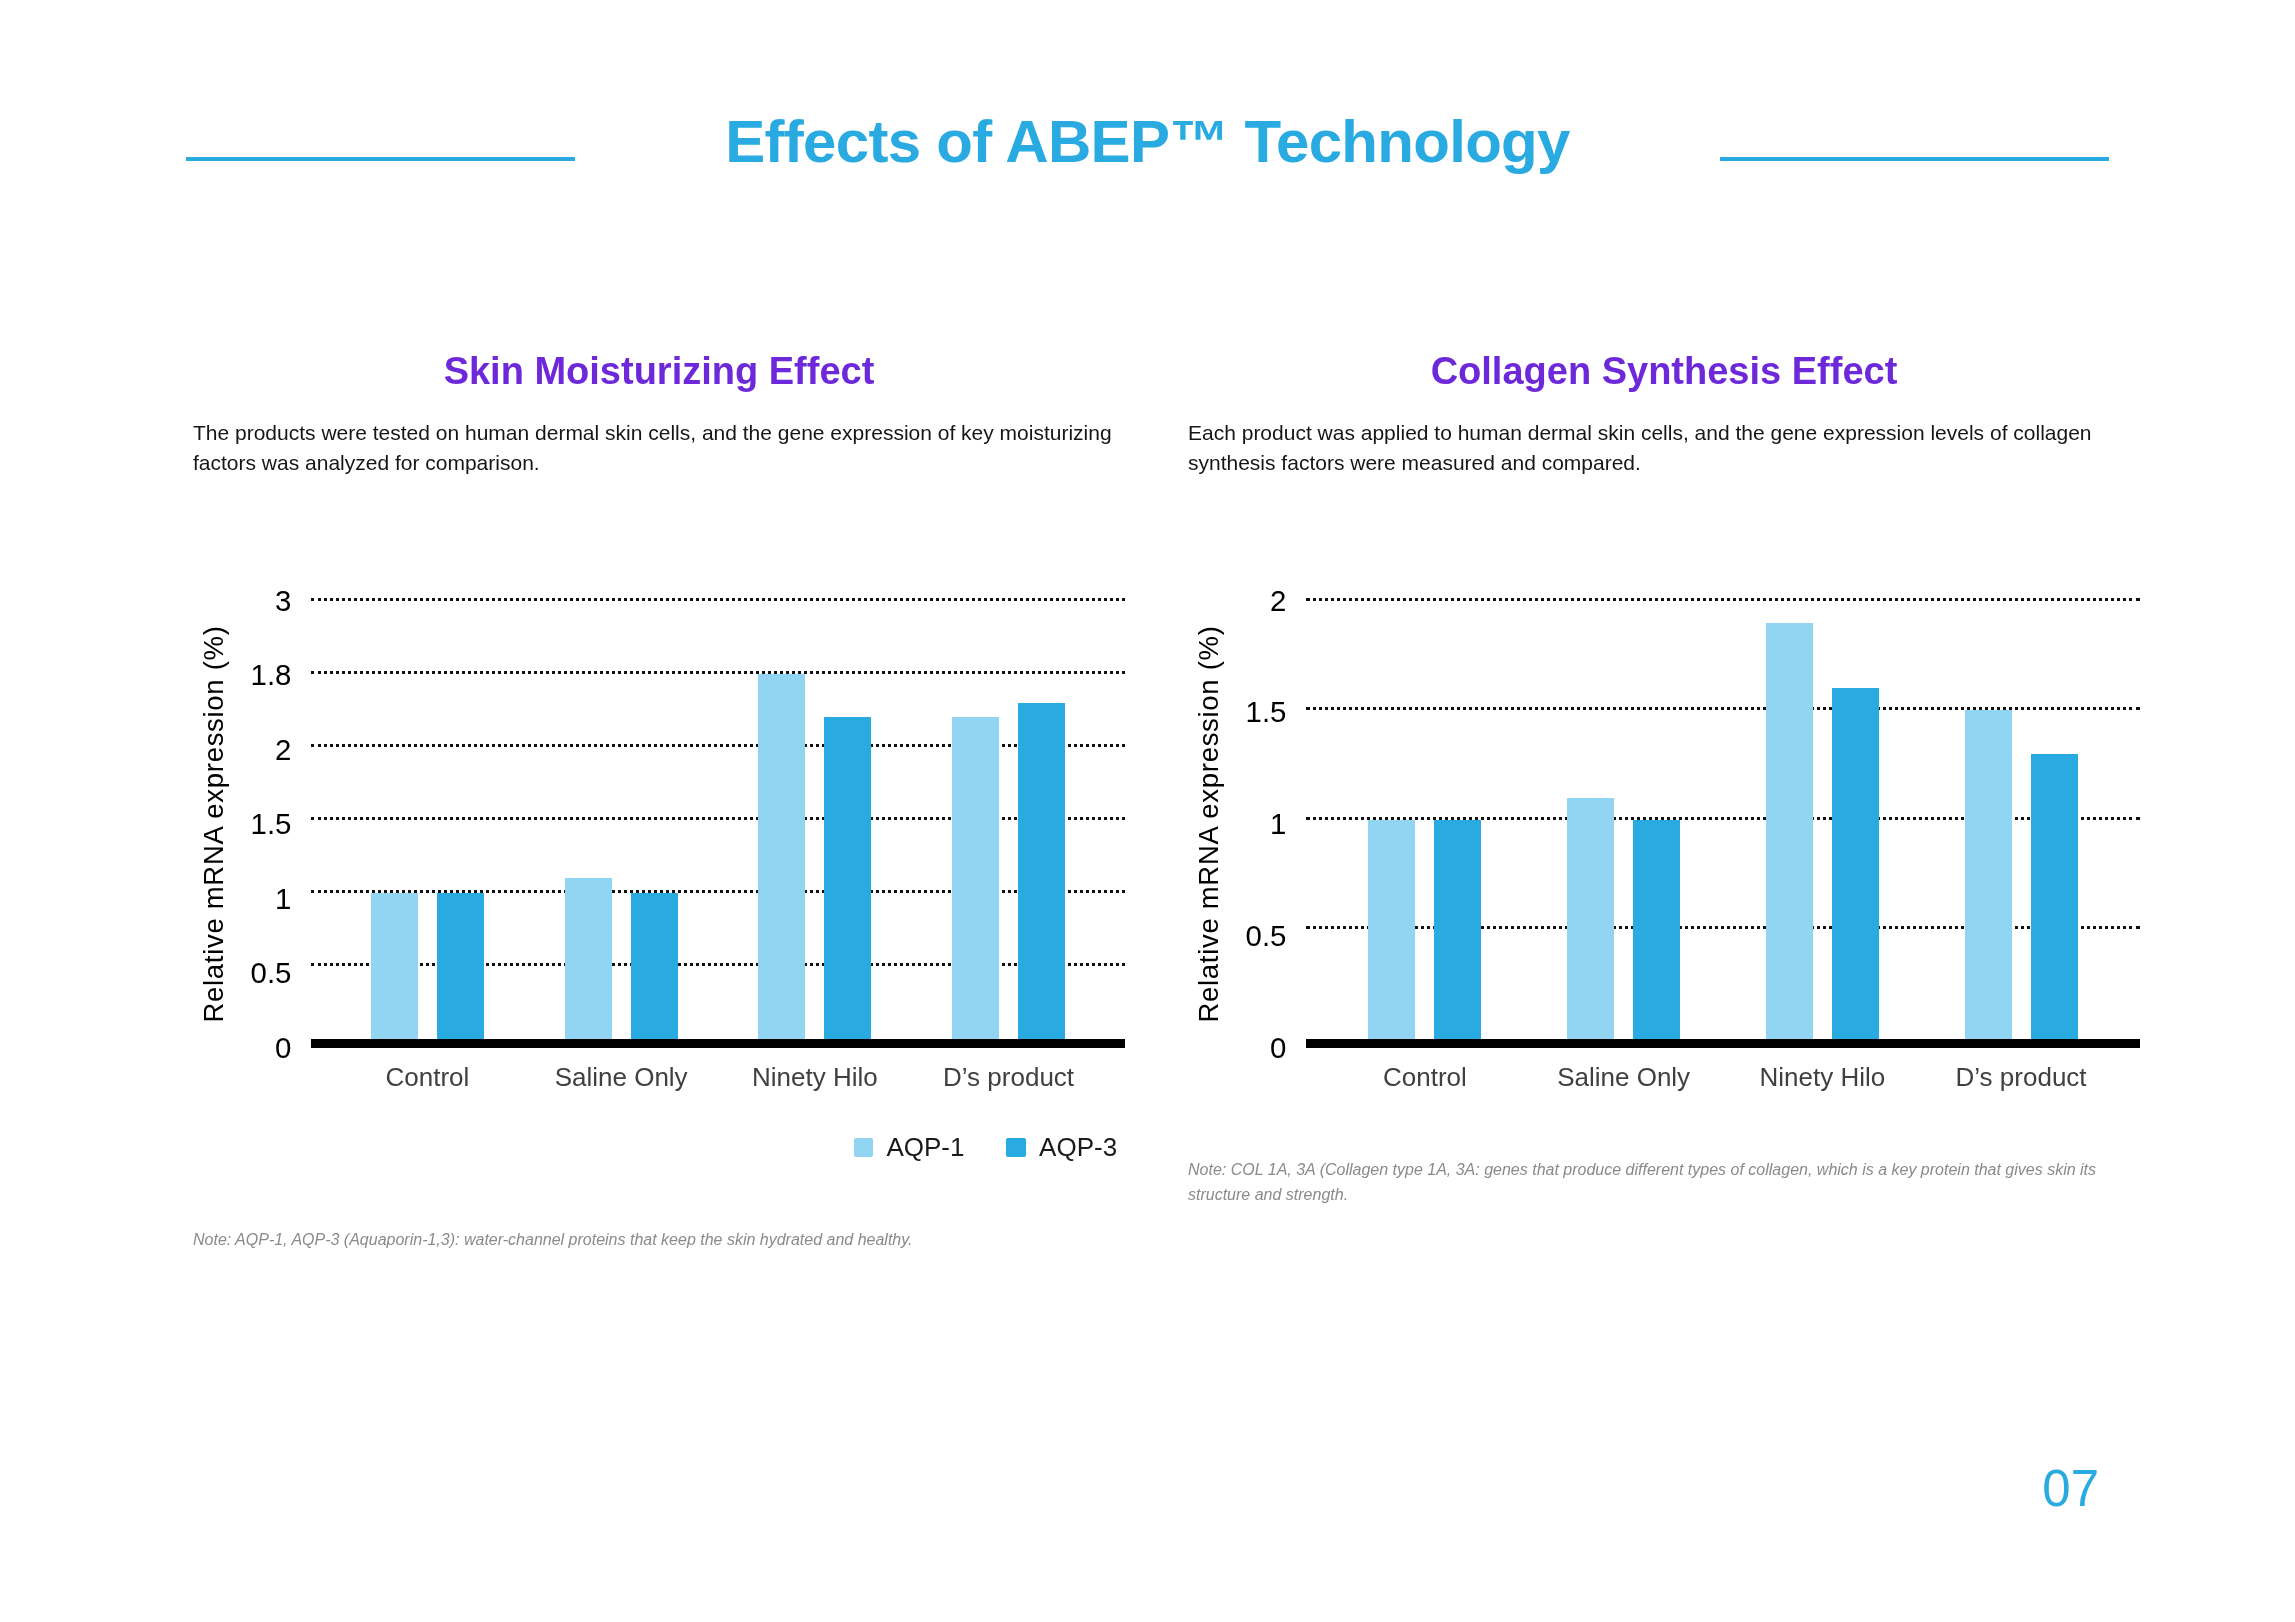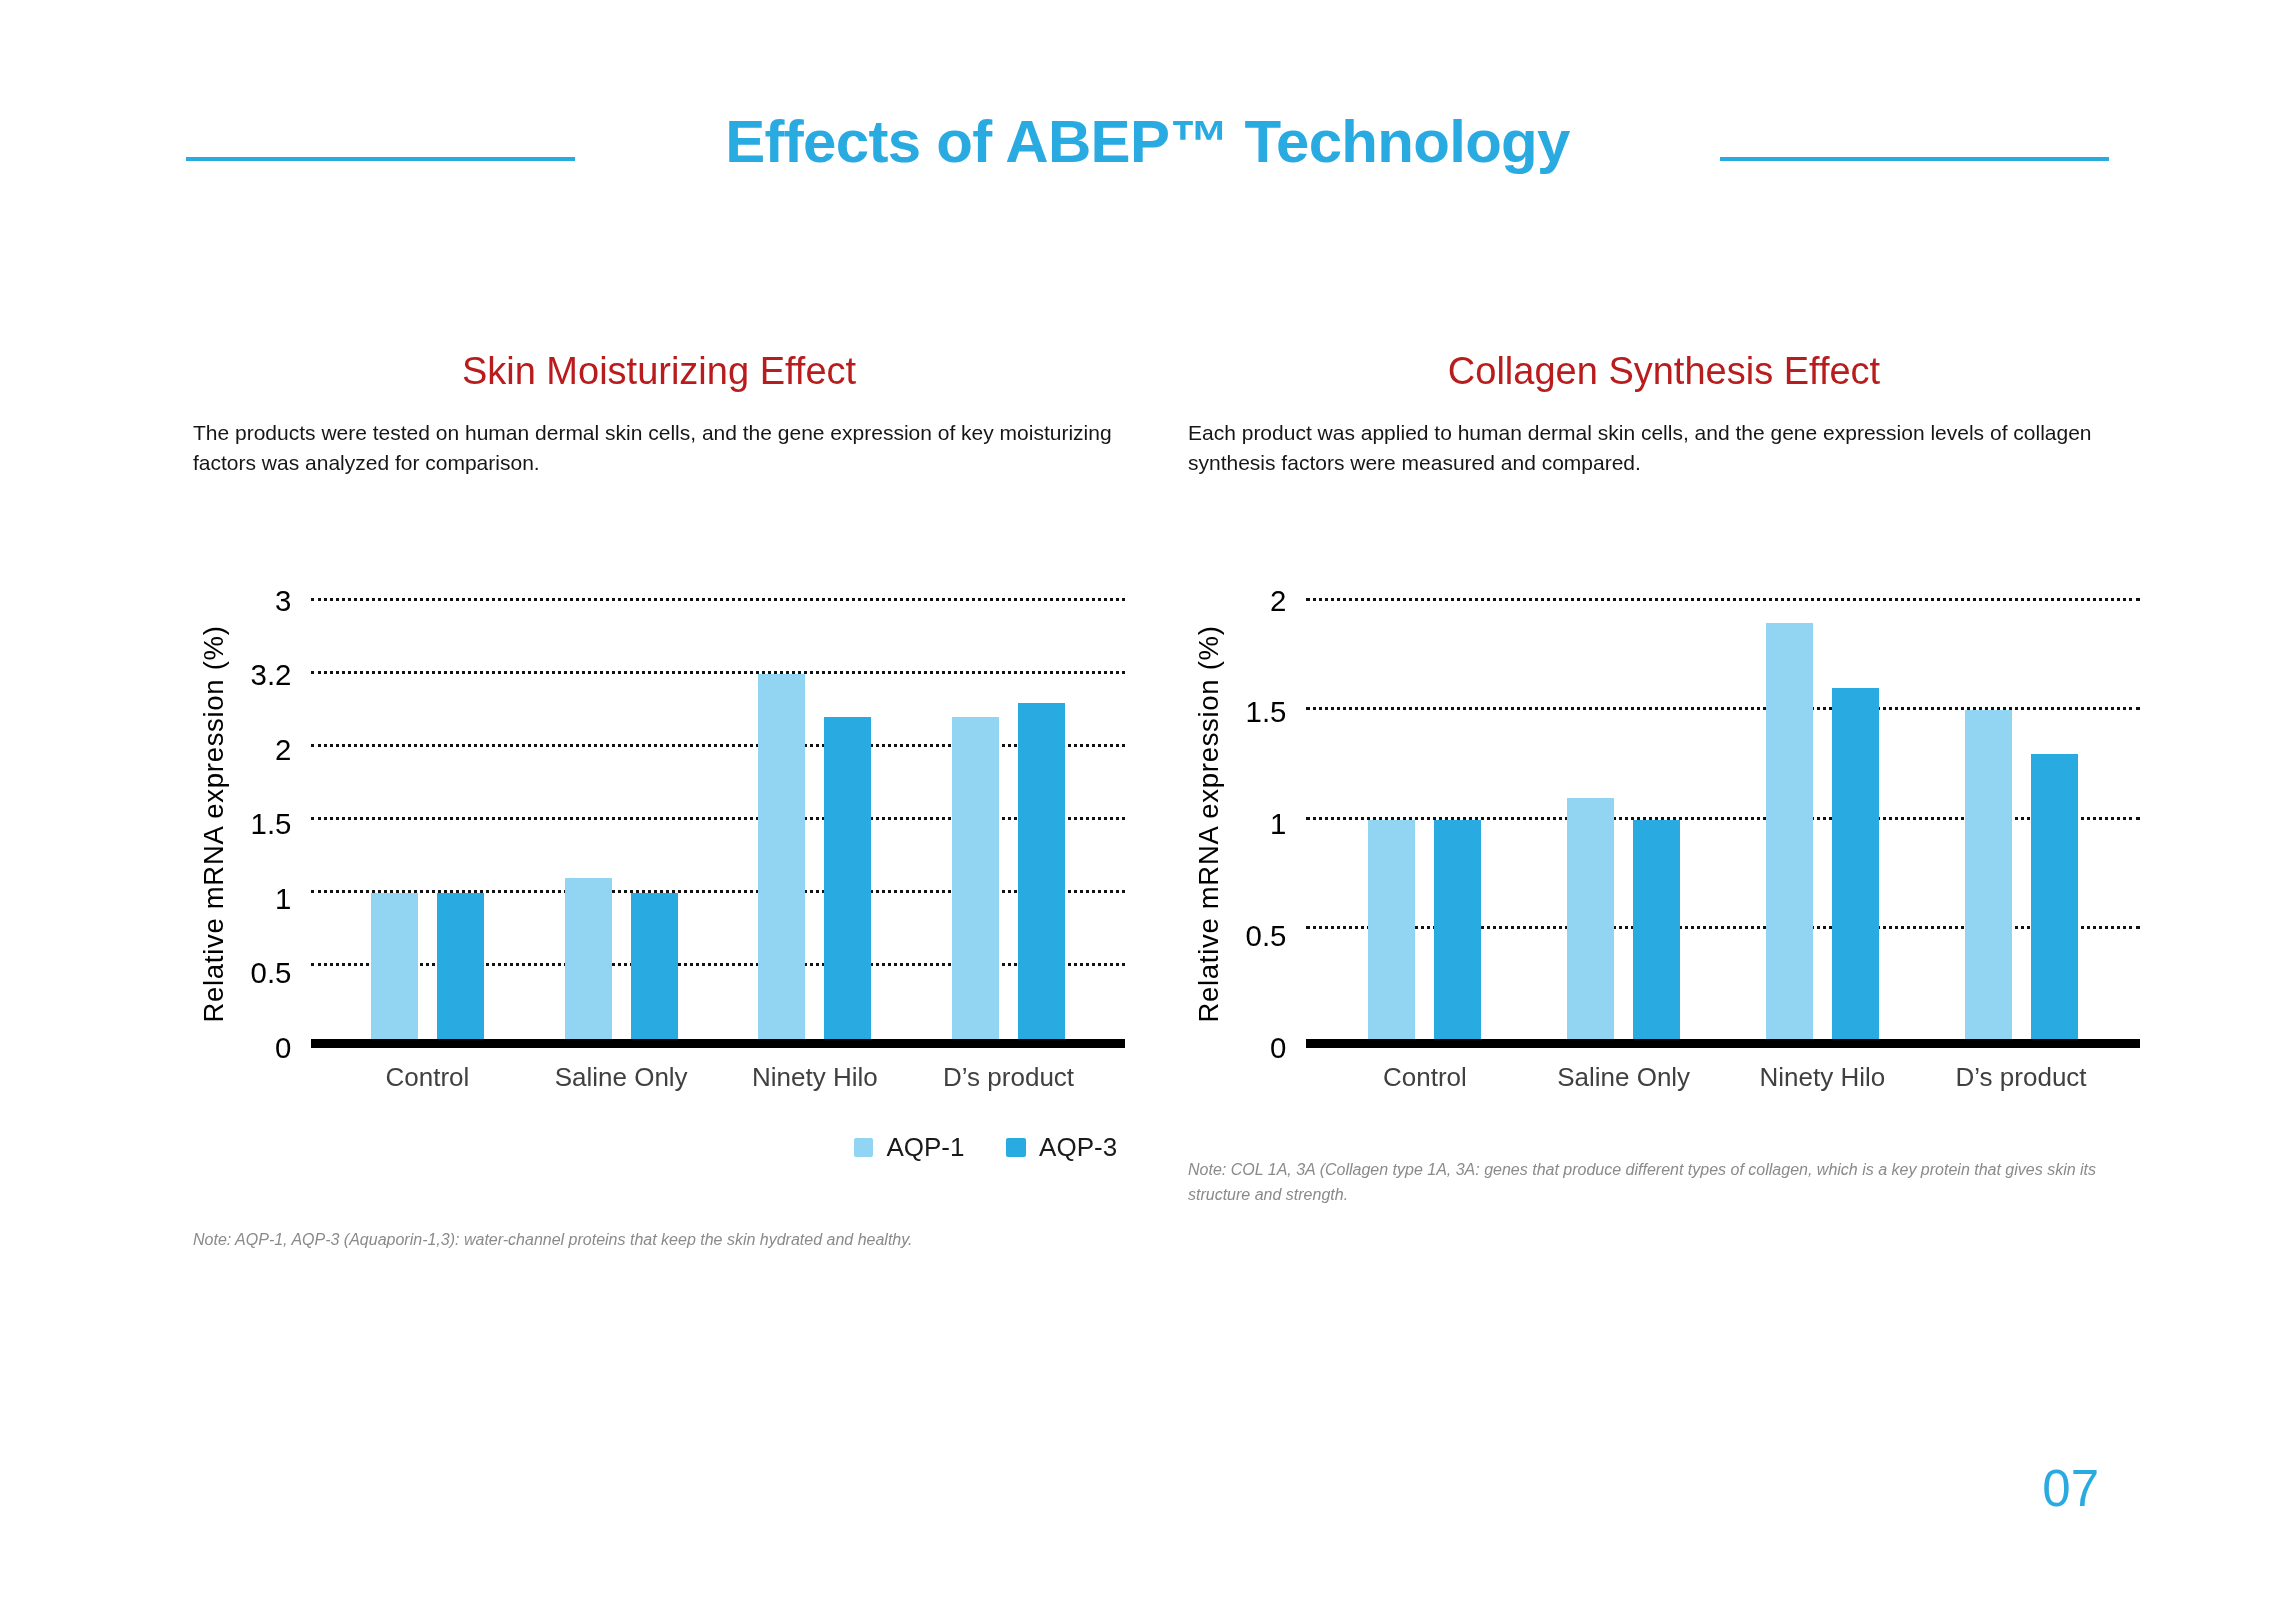--- a/index.html
+++ b/index.html
@@ -15,21 +15,21 @@
   }
   .rule { position:absolute; top:157px; width:389px; height:3.9px; background:var(--accent); }
   .rule.left  { left:186px; }
   .rule.right { right:186px; }
 
   
   .column { position:absolute; top:350px; }
   .column.col-left  { left:193px;  width:932px; }
   .column.col-right { left:1188px; width:952px; }
 
-  .section-title { text-align:center; font-size:38px; font-weight:normal; color:#b91c1c; }
+  .section-title { text-align:center; font-size:38px; font-weight:bold; color:#6d28d9; }
   .section-desc  { margin-top:25px; font-size:21px; line-height:1.42; color:#161616; }
 
   
   .chart { margin-top:123px; }
   .chart-row { display:flex; align-items:flex-start; }
 
   .ylabel { position:relative; flex:0 0 42px; height:447px; }
   .ylabel span {
     position:absolute; left:50%; top:50%;
     transform:translate(-50%,-50%) rotate(-90deg);
@@ -94,21 +94,21 @@
       <div class="chart-row">
         <div class="ylabel">
           <span>Relative mRNA expression (%)</span>
         </div>
         <div class="ticks">
             <div class="tick-label" style="bottom: 0%;">0</div>
             <div class="tick-label" style="bottom: 16.6667%;">0.5</div>
             <div class="tick-label" style="bottom: 33.3333%;">1</div>
             <div class="tick-label" style="bottom: 50%;">1.5</div>
             <div class="tick-label" style="bottom: 66.6667%;">2</div>
-            <div class="tick-label" style="bottom: 83.3333%;">3.2</div>
+            <div class="tick-label" style="bottom: 83.3333%;">1.8</div>
             <div class="tick-label" style="bottom: 100%;">3</div>
           </div>
         <div class="plot-wrap">
           <div class="plot">
             <div class="plot-grid">
                 <div class="gridline" style="bottom: 16.6667%;"></div>
                 <div class="gridline" style="bottom: 33.3333%;"></div>
                 <div class="gridline" style="bottom: 50%;"></div>
                 <div class="gridline" style="bottom: 66.6667%;"></div>
                 <div class="gridline" style="bottom: 83.3333%;"></div>

